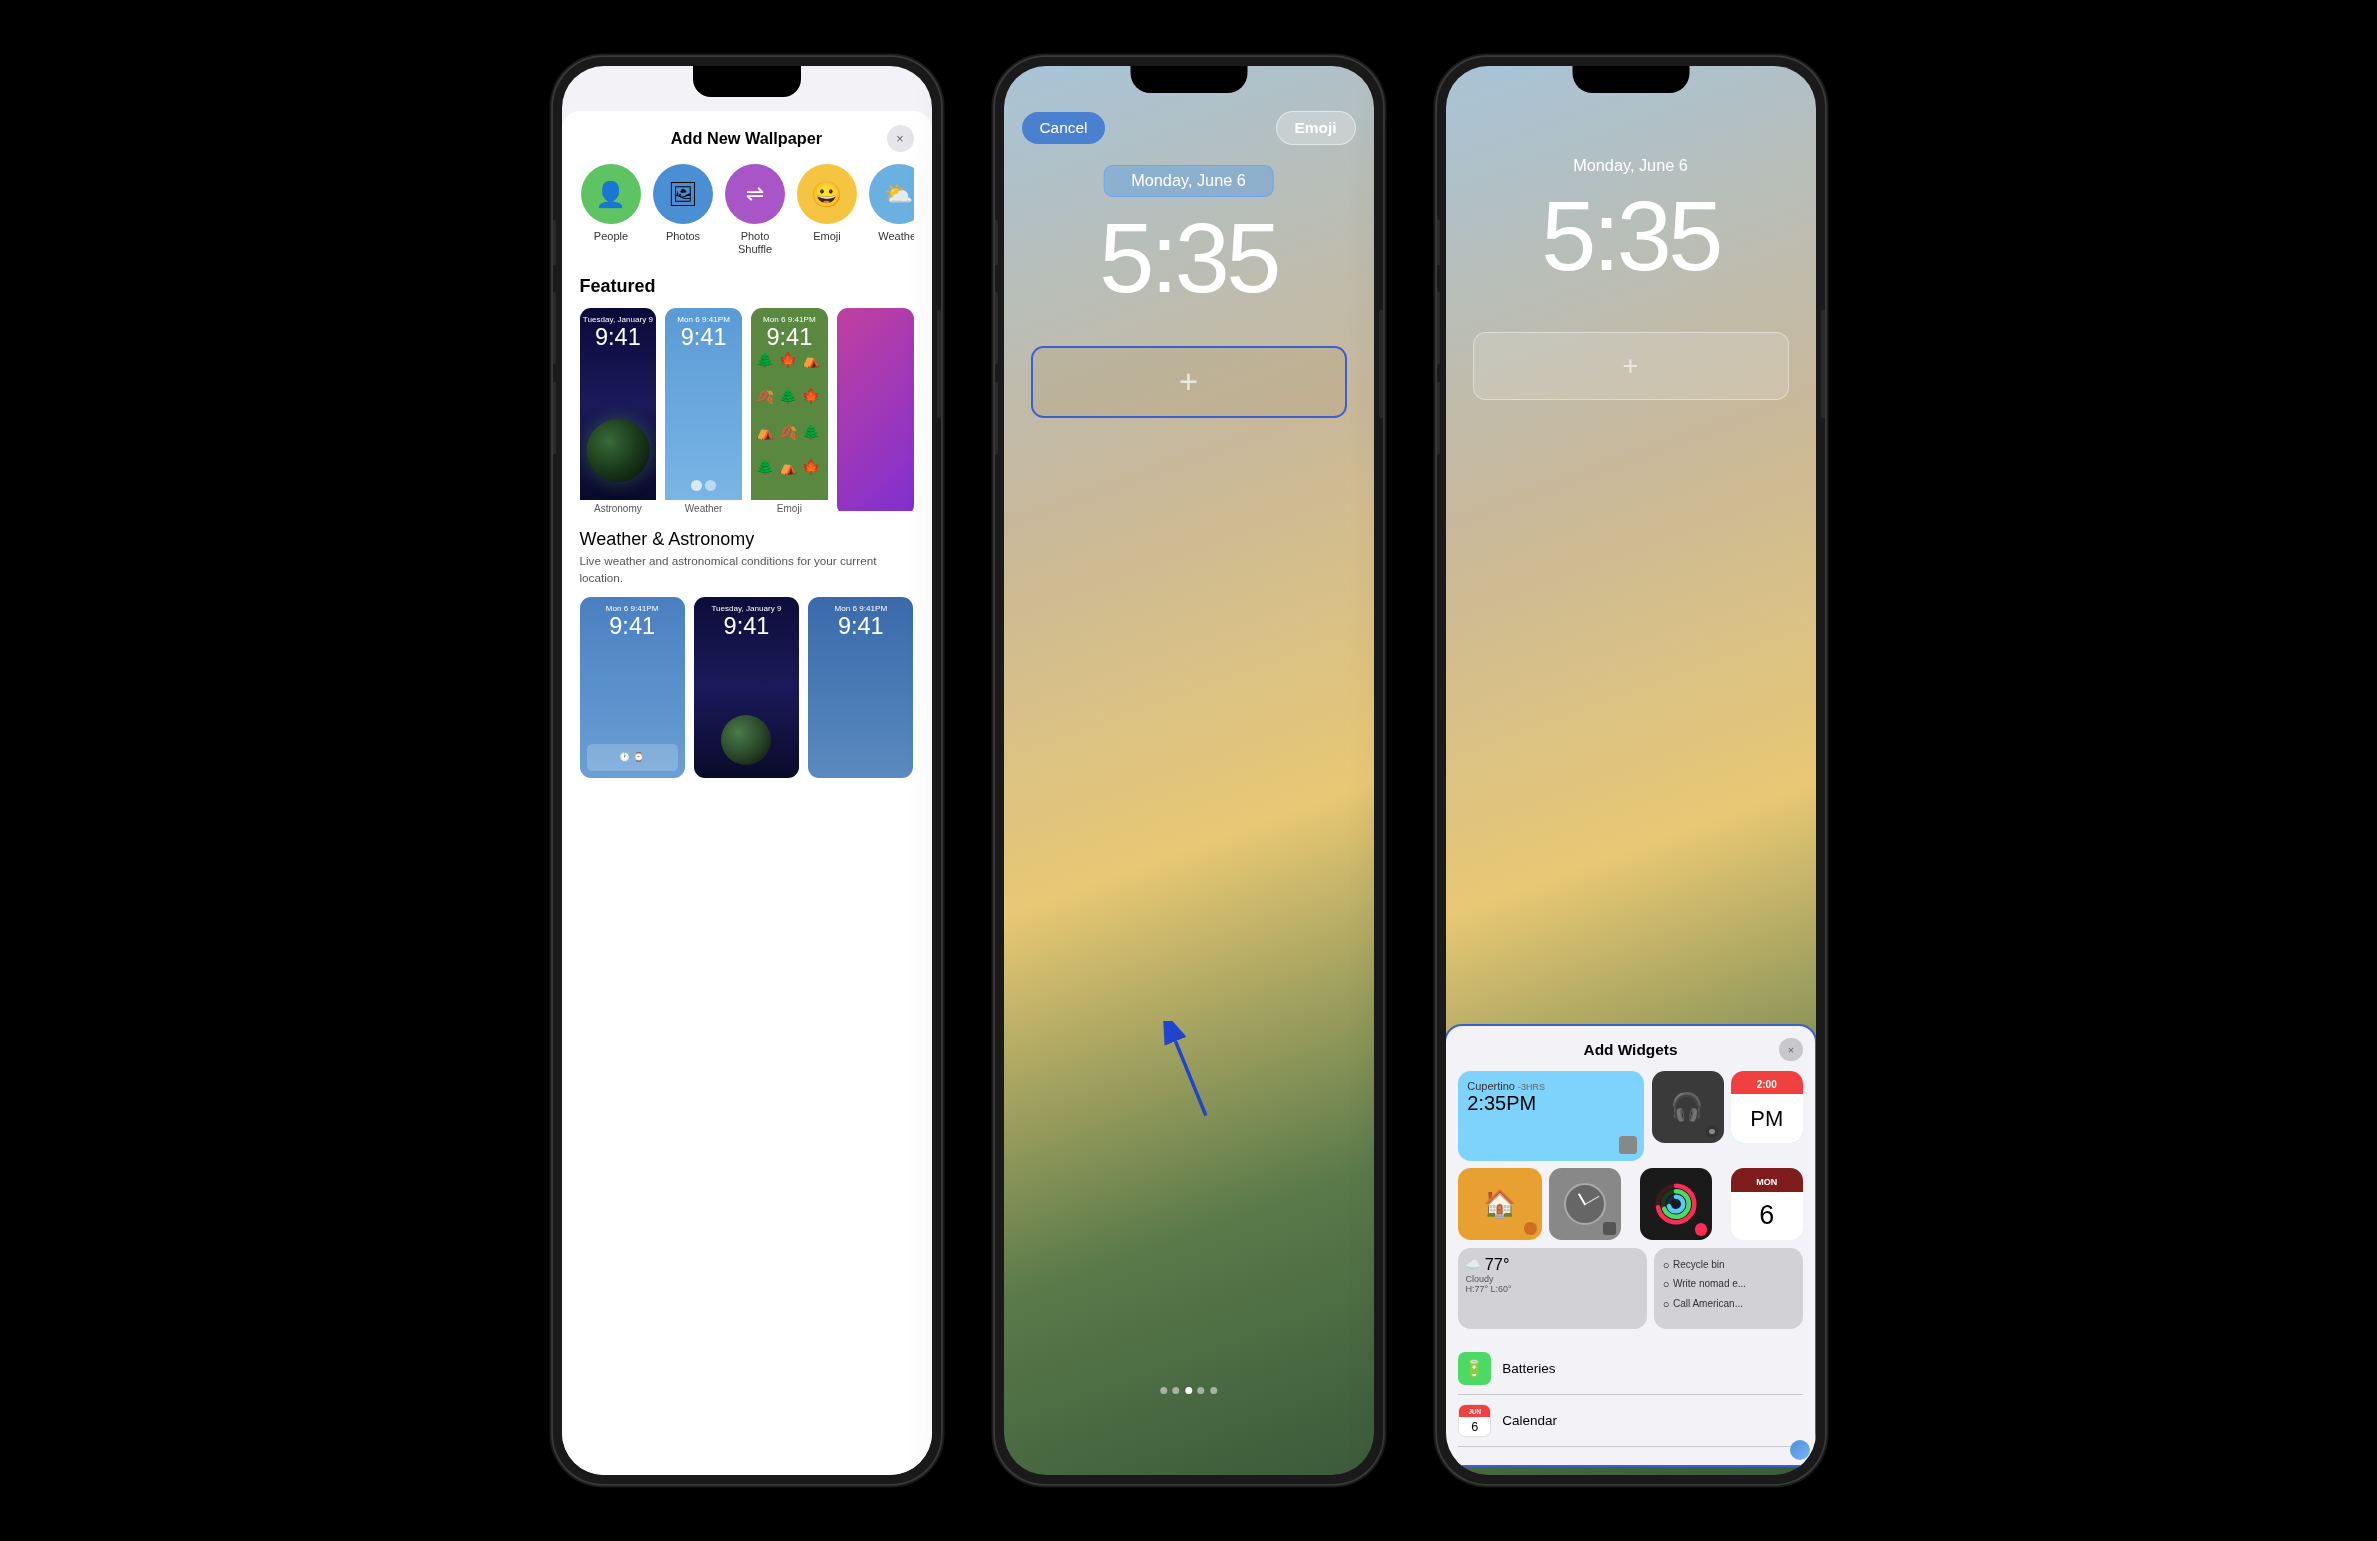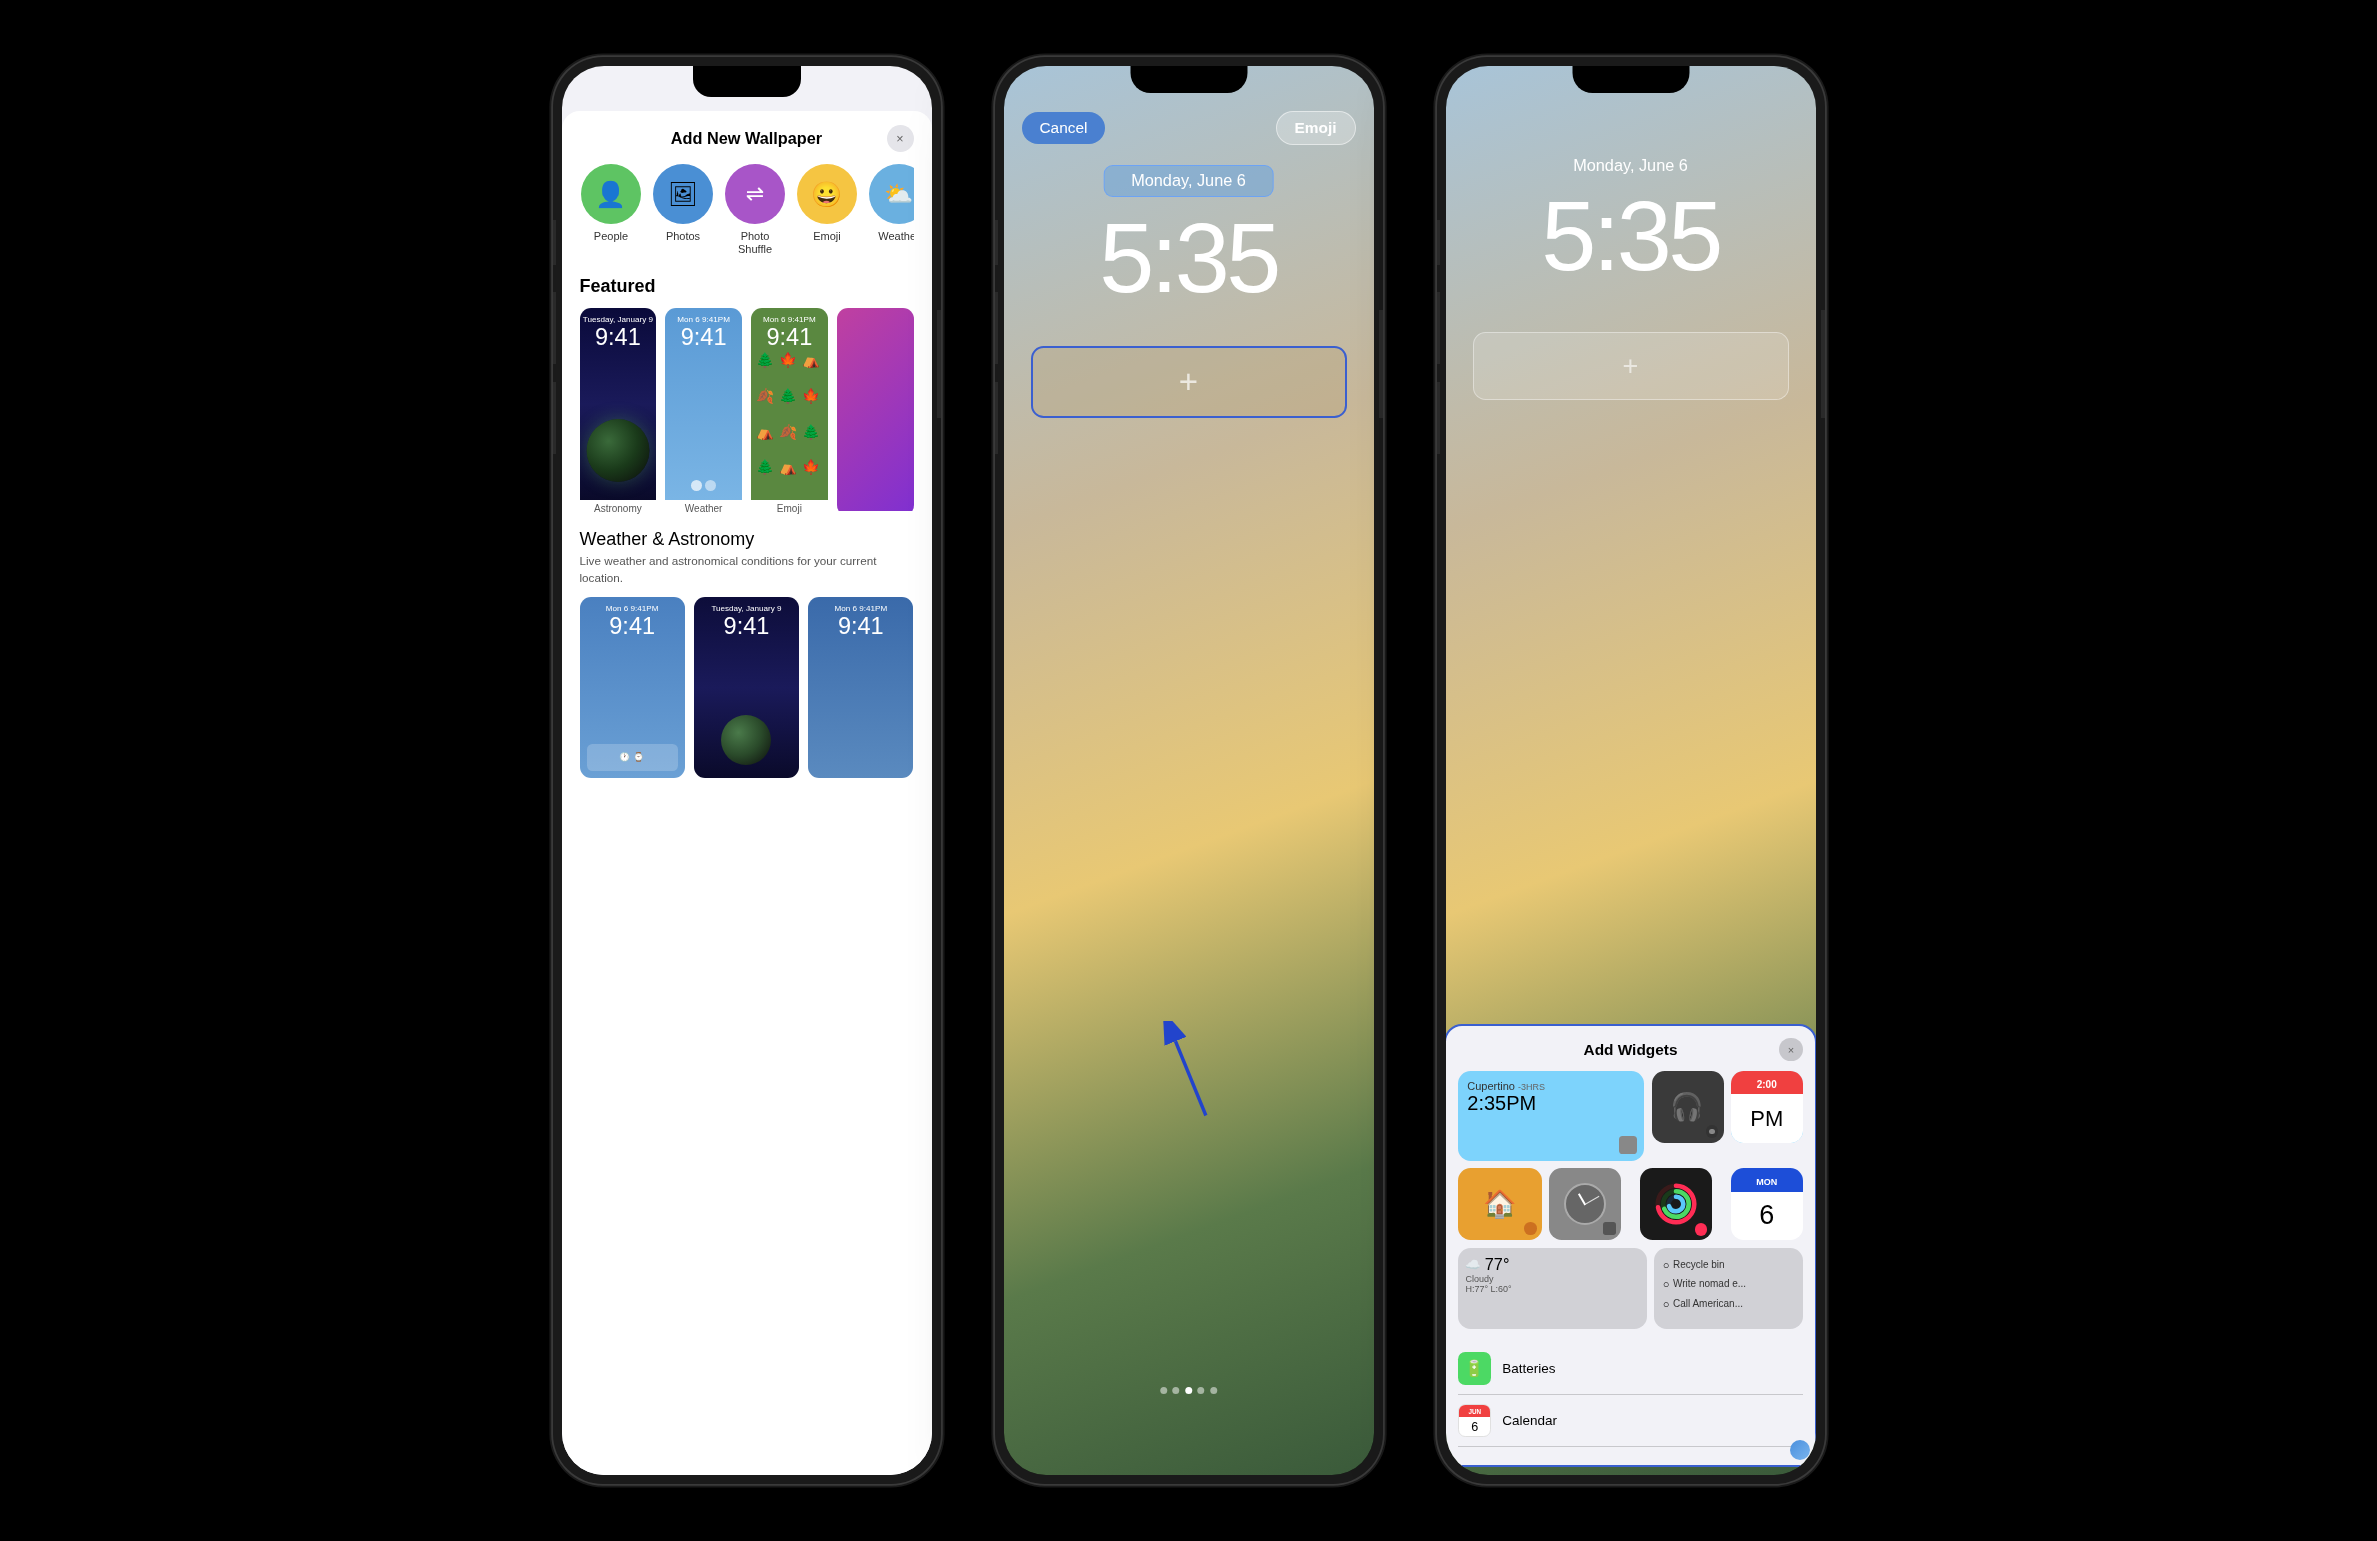--- a/index.html
+++ b/index.html
@@ -722,21 +722,21 @@
                 <circle cx="23" cy="23" r="20" fill="none" stroke="#ff2d55" stroke-width="5" stroke-dasharray="90 36" stroke-linecap="round" transform="rotate(-90 23 23)"></circle>
                 <circle cx="23" cy="23" r="14" fill="none" stroke="#1a3a1a" stroke-width="5"></circle>
                 <circle cx="23" cy="23" r="14" fill="none" stroke="#4cd964" stroke-width="5" stroke-dasharray="60 28" stroke-linecap="round" transform="rotate(-90 23 23)"></circle>
                 <circle cx="23" cy="23" r="8" fill="none" stroke="#1a2a3a" stroke-width="5"></circle>
                 <circle cx="23" cy="23" r="8" fill="none" stroke="#5ac8fa" stroke-width="5" stroke-dasharray="35 15" stroke-linecap="round" transform="rotate(-90 23 23)"></circle>
               </svg>
             </div>
             <div style="position:absolute;bottom:4.5px;right:4.5px;width:12.6px;height:12.6px;background:#ff2d55;border-radius:50%;"></div>
           </div>
           <div class="widget-cell" style="height:72px;width:72px;background:#fff;border-radius:12.6px;overflow:hidden;display:flex;flex-direction:column;">
-            <div style="background:#1d4ed8;width:100%;text-align:center;padding:3.6px 0;">
+            <div style="background:#7f1d1d;width:100%;text-align:center;padding:3.6px 0;">
               <span style="color:#fff;font-size:9px;font-weight:600;">MON</span>
             </div>
             <div style="flex:1;display:flex;align-items:center;justify-content:center;">
               <span style="font-size:27px;font-weight:300;color:#000;">6</span>
             </div>
           </div>
         </div>
 
         <div class="widget-row3">
           <div class="widget-77">

